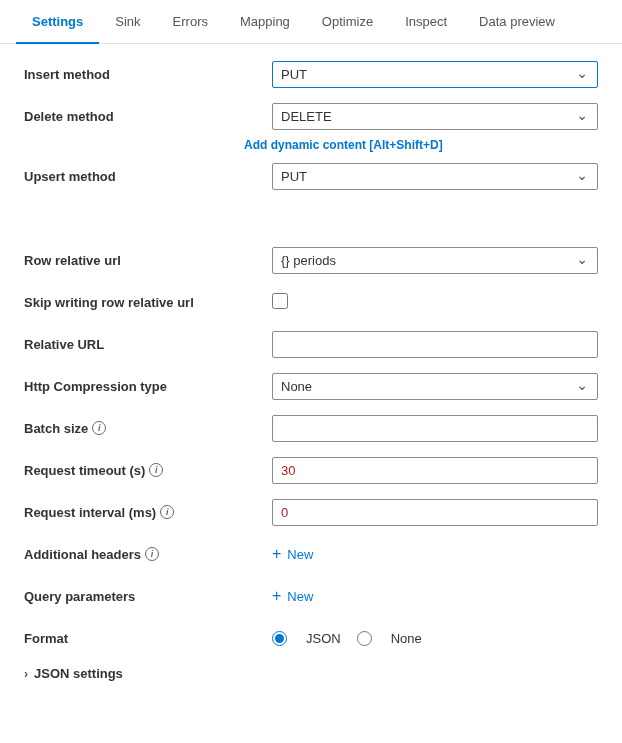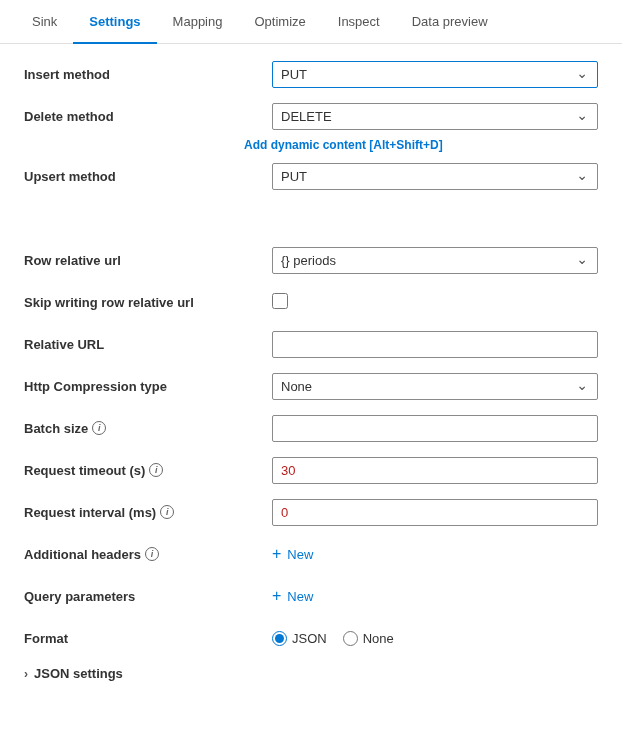--- a/index.html
+++ b/index.html
@@ -167,21 +167,21 @@
 
     
     .radio-group {
       display: flex;
       align-items: center;
       gap: 16px;
     }
     .radio-label {
       display: flex;
       align-items: center;
-      gap: 5px;
+      gap: 19px;
       cursor: pointer;
       font-size: 13px;
     }
     .radio-input {
       width: 15px;
       height: 15px;
       accent-color: #0078d4;
       cursor: pointer;
     }
 
@@ -198,22 +198,23 @@
     }
     .chevron-icon {
       font-size: 12px;
       color: #555;
     }
   </style>
 </head>
 <body>
 
 <div class="tab-bar">
+  <div class="tab-item active">Settings</div>
   <div class="tab-item">Sink</div>
-  <div class="tab-item active">Settings</div>
+  <div class="tab-item">Errors</div>
   <div class="tab-item">Mapping</div>
   <div class="tab-item">Optimize</div>
   <div class="tab-item">Inspect</div>
   <div class="tab-item">Data preview</div>
 </div>
 
 <div class="settings-content">
 
   <div class="form-row">
     <div class="form-label">Insert method</div>

